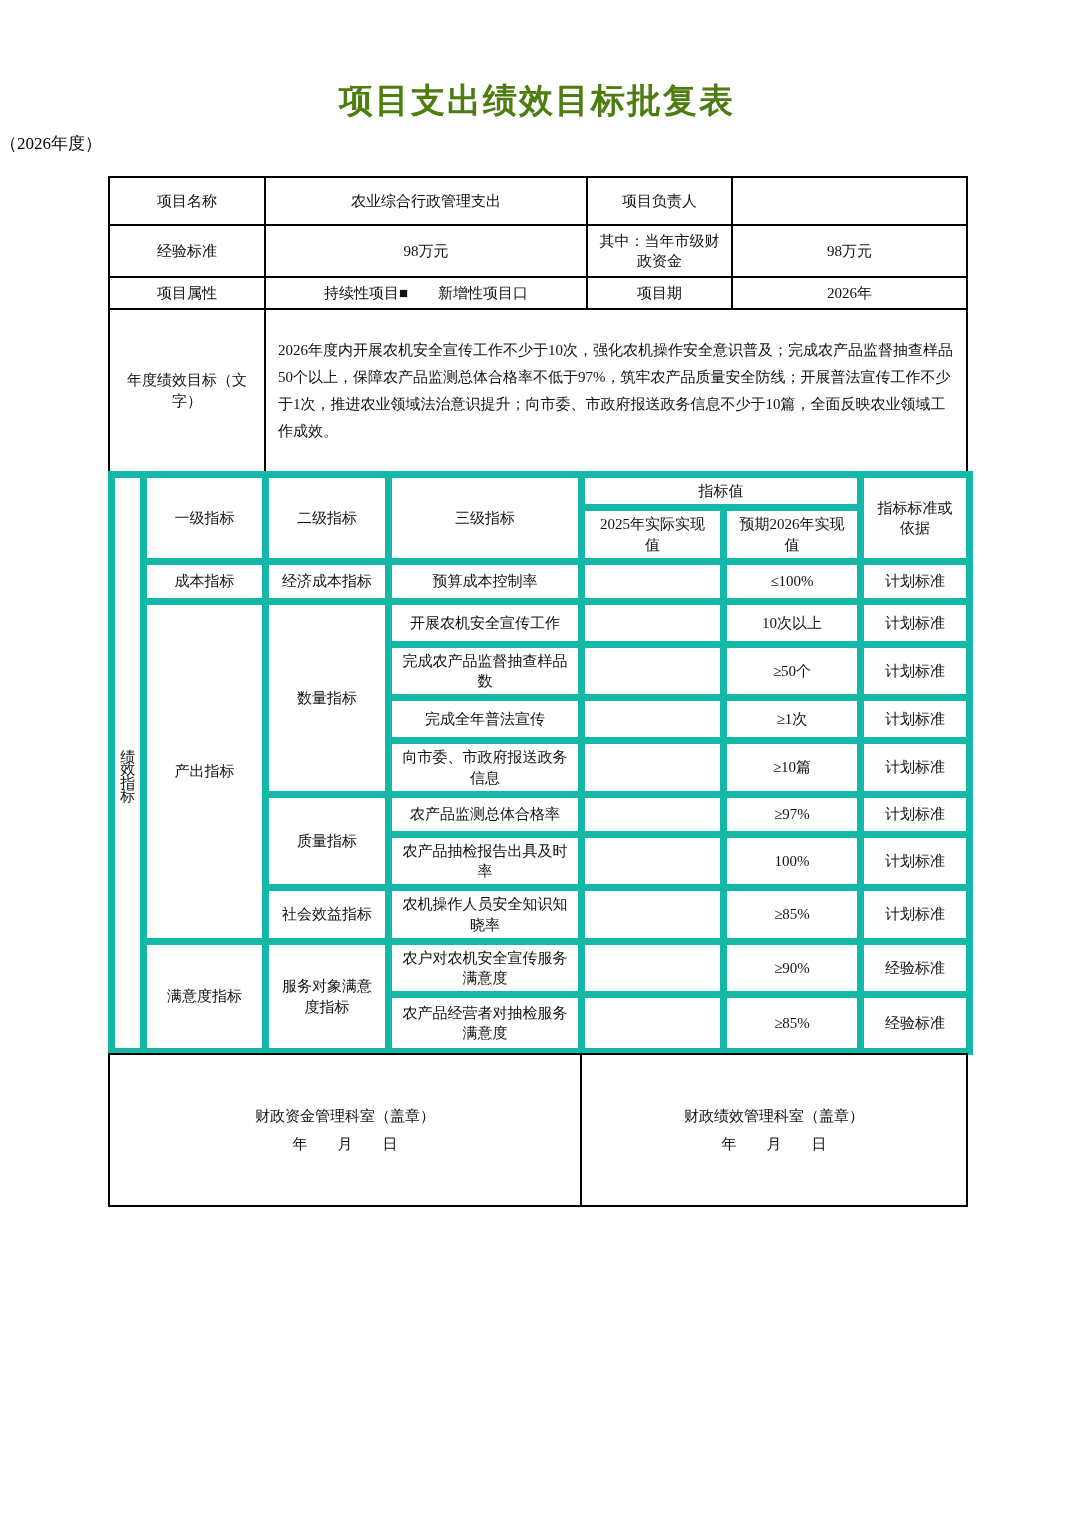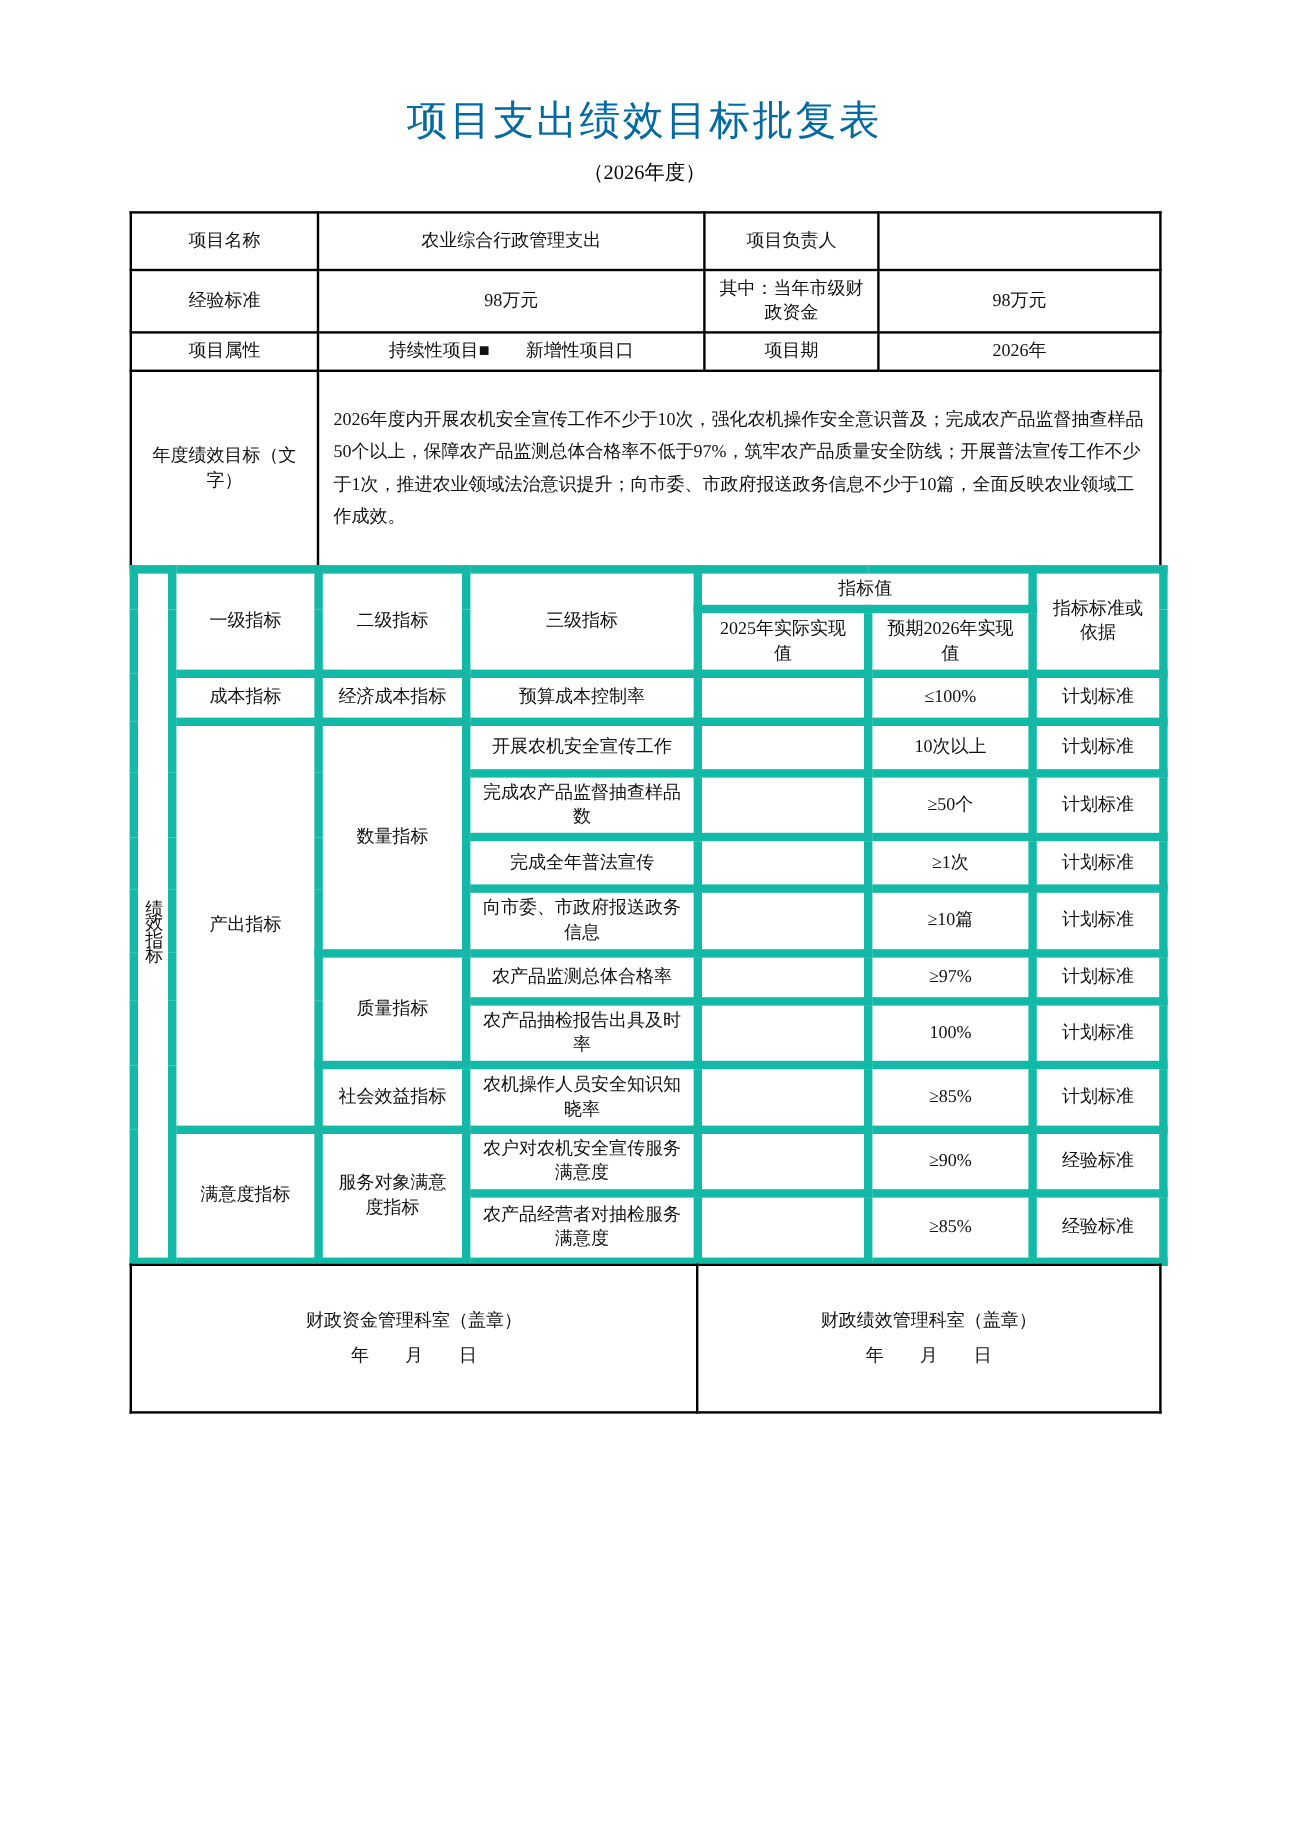--- a/index.html
+++ b/index.html
@@ -12,26 +12,25 @@
     position: relative;
     width: 1074px;
     height: 1520px;
     background: #ffffff;
     overflow: hidden;
   }
   .doc-title {
     padding-top: 78px;
     text-align: center;
     font-size: 34px;
-    font-weight: 400;
+    font-weight: 700;
     letter-spacing: 2px;
-    color: #0369a1;
+    color: #4d7c0f;
   }
   .doc-subtitle {
-    text-align: center;
     font-size: 17px;
     margin-top: 8px;
     color: #000;
   }
   .form-wrap {
     width: 858px;
     margin: 21px auto 0 auto;
   }
   table {
     border-collapse: collapse;
@@ -207,21 +206,21 @@
       </tr>
     </tbody>
       </table>
 
     <table class="signoff">
       <colgroup>
           <col style="width:472px">
           <col style="width:386px">
         </colgroup>
       <tbody>
-          <tr style="height:123px">
+          <tr style="height:152px">
         <td>
           <div class="sign-line">财政资金管理科室（盖章）</div>
           <div class="sign-line">年　　月　　日</div>
         </td>
         <td>
           <div class="sign-line">财政绩效管理科室（盖章）</div>
           <div class="sign-line">年　　月　　日</div>
         </td>
       </tr>
     </tbody>

